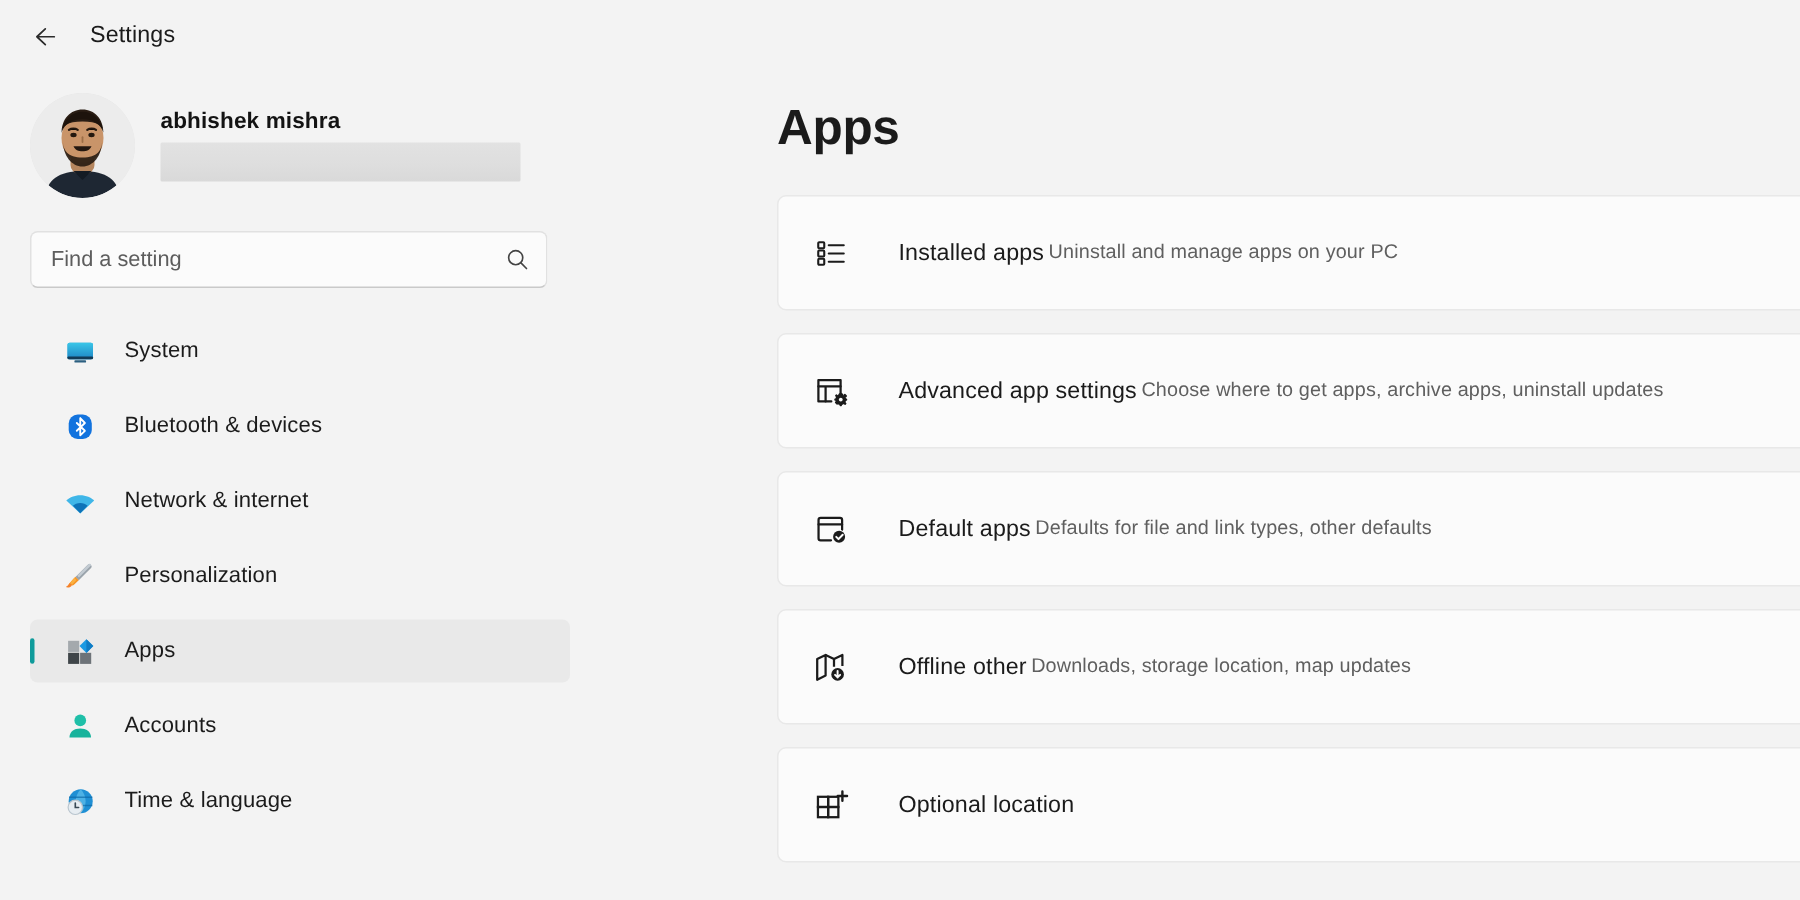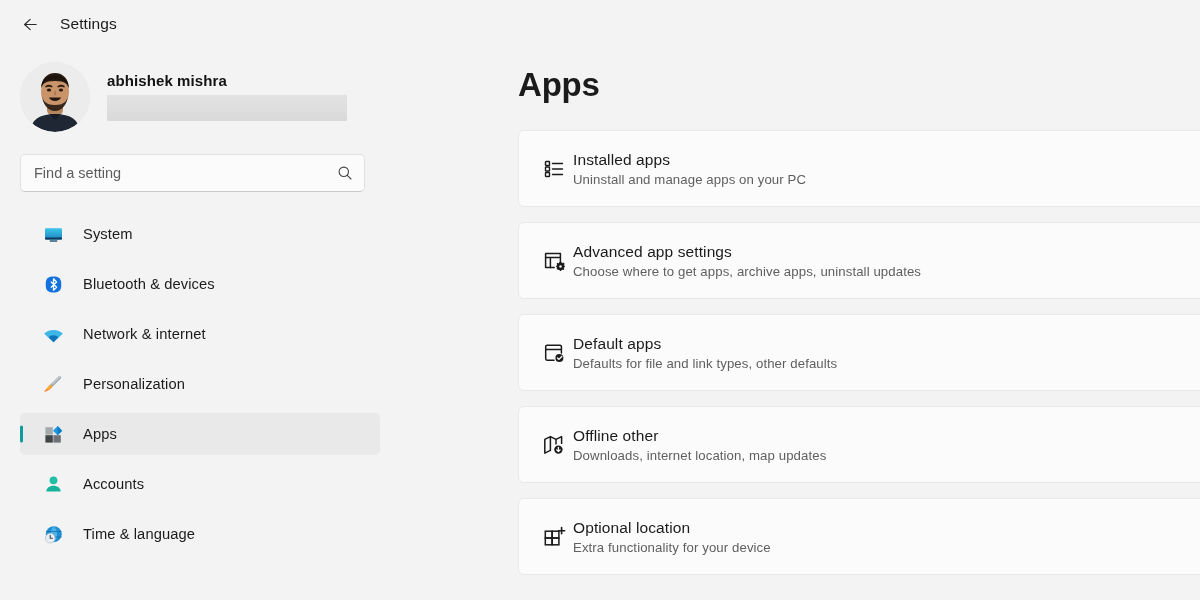--- a/index.html
+++ b/index.html
@@ -202,23 +202,23 @@
   .card-icon {
     width: 26px; height: 26px;
     flex: 0 0 26px;
     display: flex;
     align-items: center;
     justify-content: center;
     color: #1b1b1b;
   }
   .card-icon svg { display: block; }
   .card-text {
-    margin-left: 6px;
-    display: flex;
-    flex-direction: column;
+    margin-left: 32px;
+    display: flex;
+    flex-direction: row;
     gap: 3px;
   }
   .card-title {
     font-size: 15.5px;
     color: #1b1b1b;
     letter-spacing: .1px;
   }
   .card-sub {
     font-size: 13.2px;
     color: #5f5f5f;
@@ -455,36 +455,35 @@
             <path d="M2.8 6.4 8.4 3.6v13.8L2.8 20.2z" stroke="#1b1b1b" stroke-width="1.5" stroke-linejoin="round"></path>
             <path d="M8.4 3.6 14 6.4v5.1" stroke="#1b1b1b" stroke-width="1.5" stroke-linejoin="round"></path>
             <path d="M14 6.4l5.6-2.8v7.4" stroke="#1b1b1b" stroke-width="1.5" stroke-linejoin="round"></path>
             <circle cx="16.4" cy="16.6" r="4.9" fill="#fbfbfb"></circle>
             <circle cx="16.4" cy="16.6" r="4.2" fill="#1b1b1b"></circle>
             <path d="M16.4 14.3v4.3m0 0-1.7-1.7m1.7 1.7 1.7-1.7" stroke="#fbfbfb" stroke-width="1.3" stroke-linecap="round" stroke-linejoin="round"></path>
           </svg>
         </span>
         <div class="card-text">
           <div class="card-title">Offline other</div>
-          <div class="card-sub">Downloads, internet location, map updates</div>
+          <div class="card-sub">Downloads, storage location, map updates</div>
         </div>
       </div>
 
       <div class="card">
         <span class="card-icon">
           <svg width="24" height="24" viewBox="0 0 24 24" fill="none">
             <rect x="3.3" y="6.2" width="6.8" height="6.8" stroke="#1b1b1b" stroke-width="1.5"></rect>
             <rect x="10.1" y="6.2" width="6.8" height="6.8" stroke="#1b1b1b" stroke-width="1.5"></rect>
             <rect x="3.3" y="13" width="6.8" height="6.8" stroke="#1b1b1b" stroke-width="1.5"></rect>
             <rect x="10.1" y="13" width="6.8" height="6.8" stroke="#1b1b1b" stroke-width="1.5"></rect>
             <path d="M19.6 2.6v6.2M16.5 5.7h6.2" stroke="#1b1b1b" stroke-width="1.6" stroke-linecap="round"></path>
           </svg>
         </span>
         <div class="card-text">
           <div class="card-title">Optional location</div>
-          <div class="card-sub">Extra functionality for your device</div>
         </div>
       </div>
 
     </div>
   </div>
 
 </div>
 
 </body></html>

